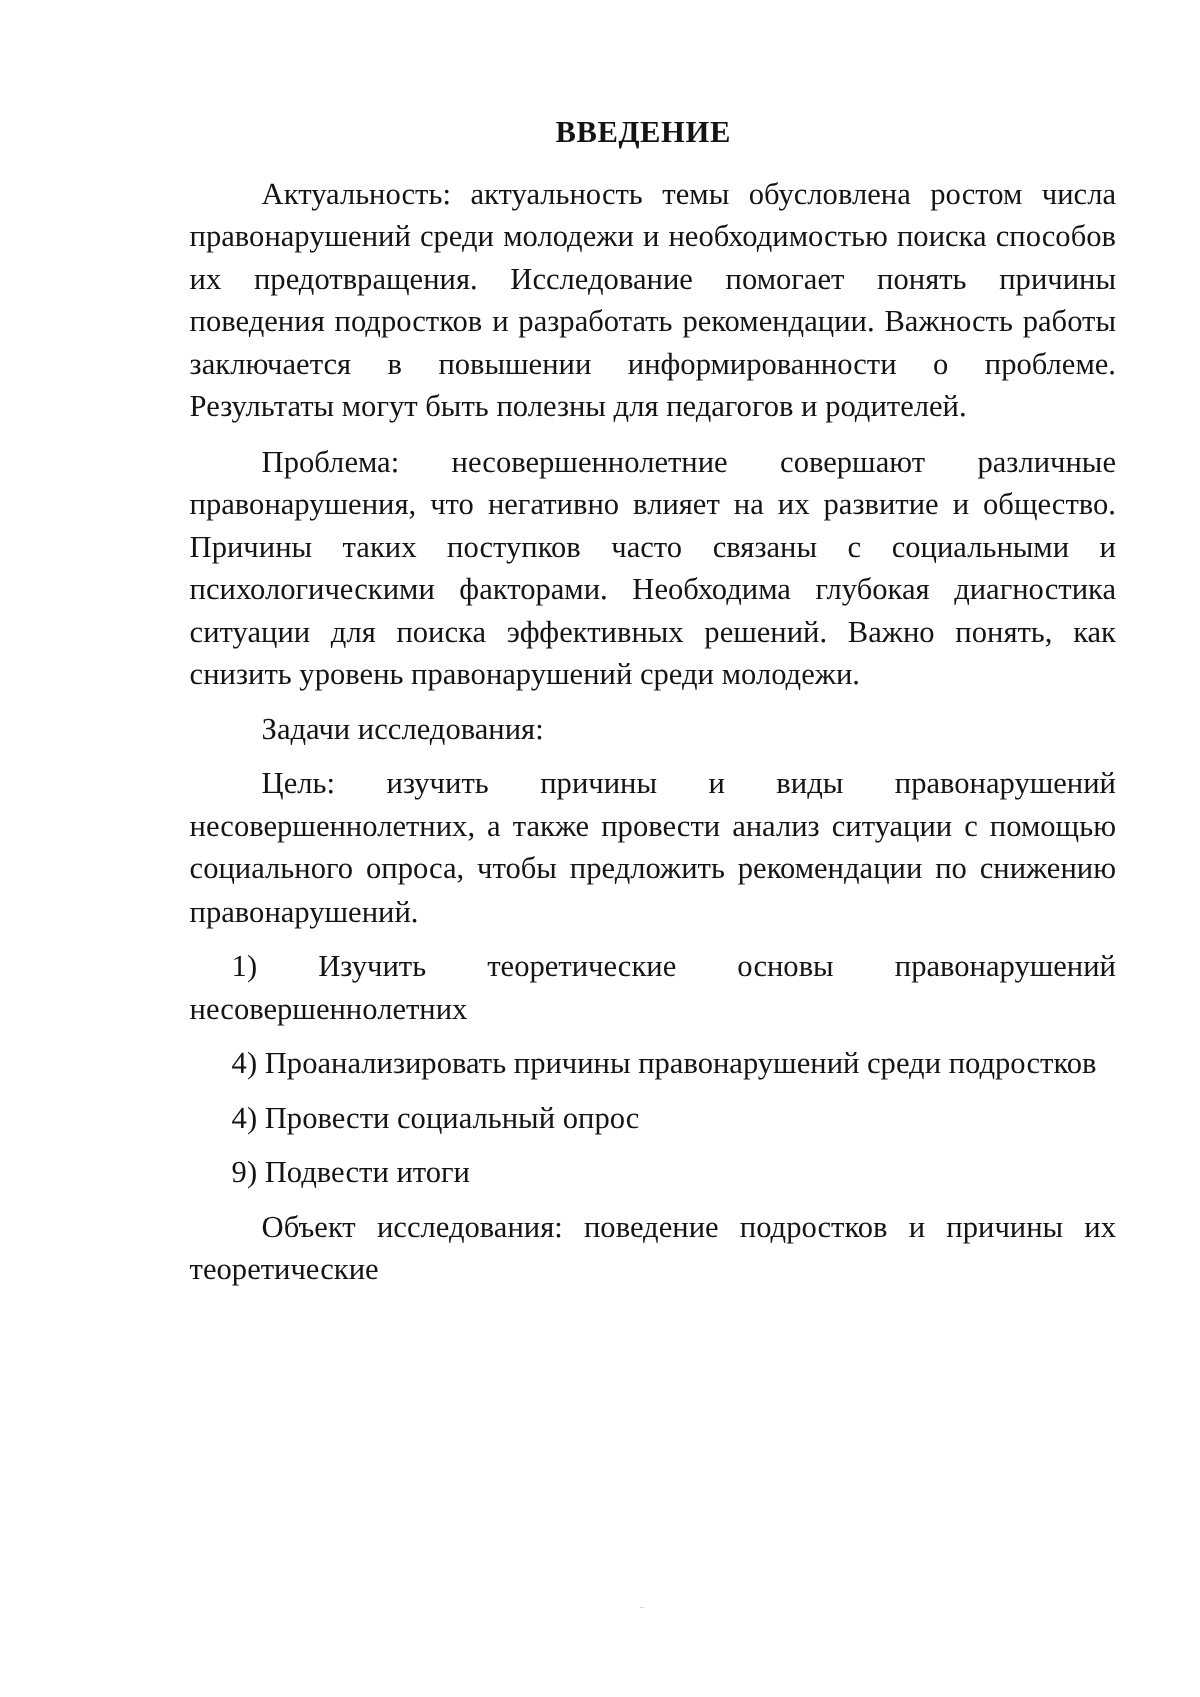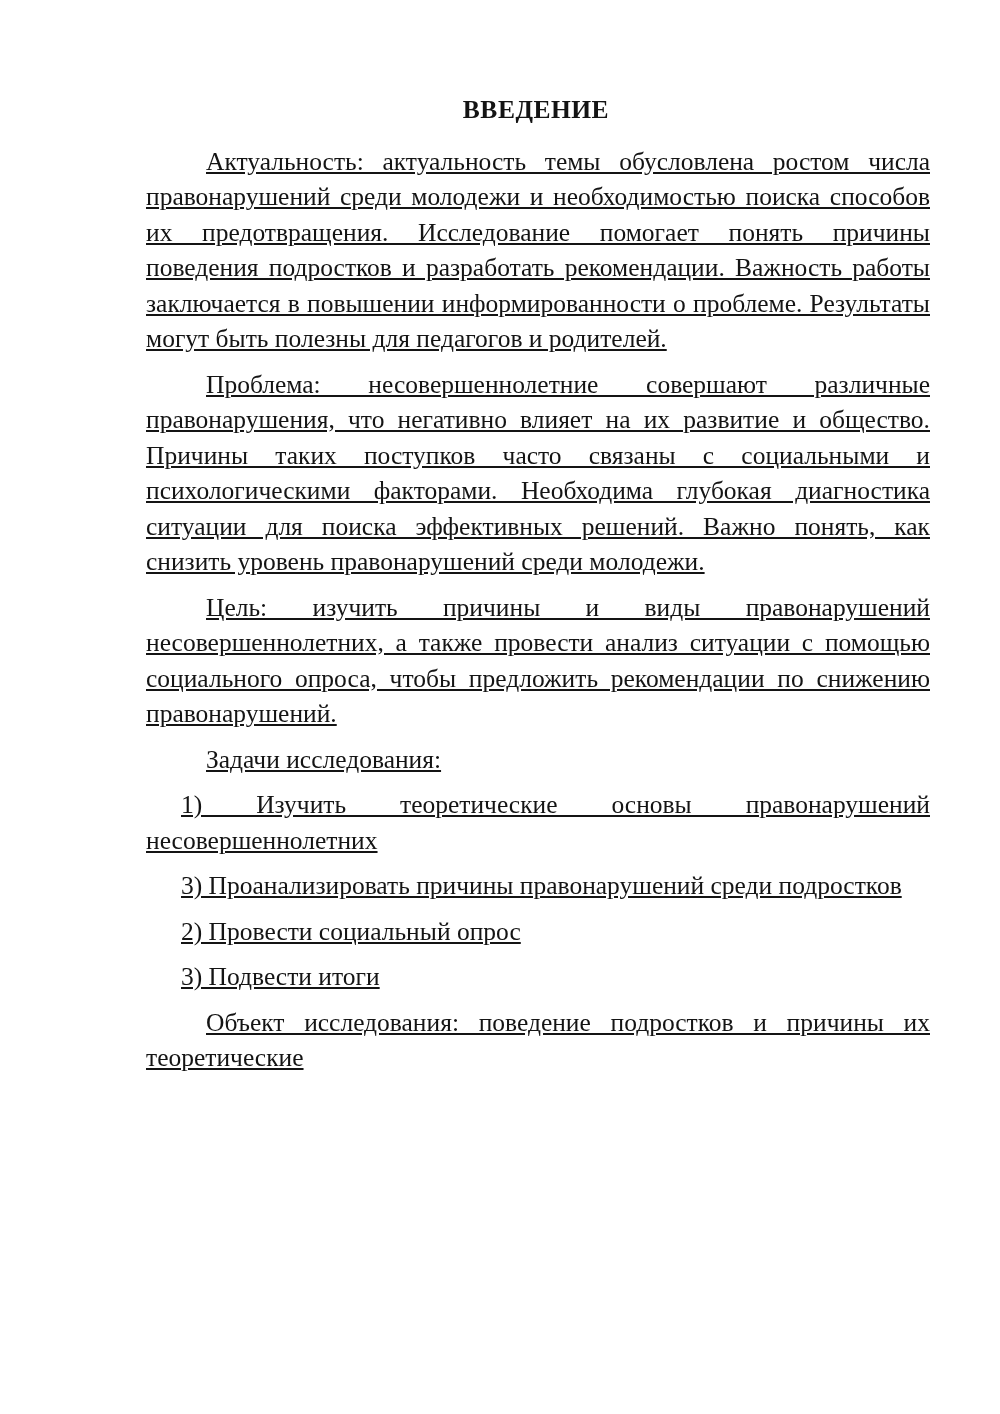--- a/index.html
+++ b/index.html
@@ -21,24 +21,23 @@
     overflow: hidden;
   }
   .doc-title {
     font-size: 25.5px;
     font-weight: bold;
     text-align: center;
     margin: 0 0 16px 0;
     letter-spacing: 0.5px;
   }
   p.para {
-    margin: 0 0 10px 4px;
+    margin: 0 0 10px 16px;
     text-align: justify;
     text-indent: 60px;
-    text-decoration: underline;
   }
   p.task {
     text-indent: 35px;
   }
   .page-number {
     position: absolute;
     top: 1330px;
     left: 142px;
     right: 70px;
     text-align: center;
@@ -50,32 +49,32 @@
 <body>
 
 <div class="page">
 
   <h1 class="doc-title">ВВЕДЕНИЕ</h1>
 
   <p class="para">Актуальность: актуальность темы обусловлена ростом числа правонарушений среди молодежи и необходимостью поиска способов их предотвращения. Исследование помогает понять причины поведения подростков и разработать рекомендации. Важность работы заключается в повышении информированности о проблеме. Результаты могут быть полезны для педагогов и родителей.</p>
 
   <p class="para">Проблема: несовершеннолетние совершают различные правонарушения, что негативно влияет на их развитие и общество. Причины таких поступков часто связаны с социальными и психологическими факторами. Необходима глубокая диагностика ситуации для поиска эффективных решений. Важно понять, как снизить уровень правонарушений среди молодежи.</p>
 
+  <p class="para">Задачи исследования:</p>
+
   <p class="para">Цель: изучить причины и виды правонарушений несовершеннолетних, а также провести анализ ситуации с помощью социального опроса, чтобы предложить рекомендации по снижению правонарушений.</p>
-
-  <p class="para">Задачи исследования:</p>
 
   <p class="para task">1) Изучить теоретические основы правонарушений несовершеннолетних</p>
 
 
-  <p class="para task">3) Проанализировать причины правонарушений среди подростков</p>
+  <p class="para task">4) Проанализировать причины правонарушений среди подростков</p>
 
-  <p class="para task">2) Провести социальный опрос</p>
+  <p class="para task">4) Провести социальный опрос</p>
 
-  <p class="para task">3) Подвести итоги</p>
+  <p class="para task">9) Подвести итоги</p>
 
   <p class="para">Объект исследования: поведение подростков и причины их теоретические</p>
 
 
 
   <div class="page-number">3</div>
 
 </div>
 
 </body></html>

